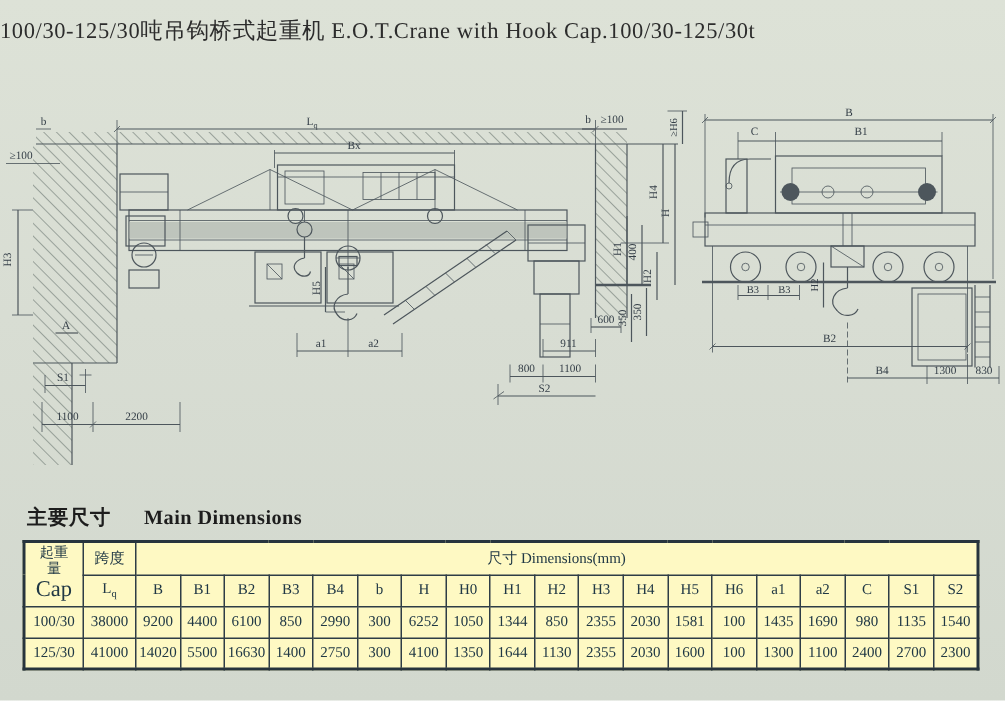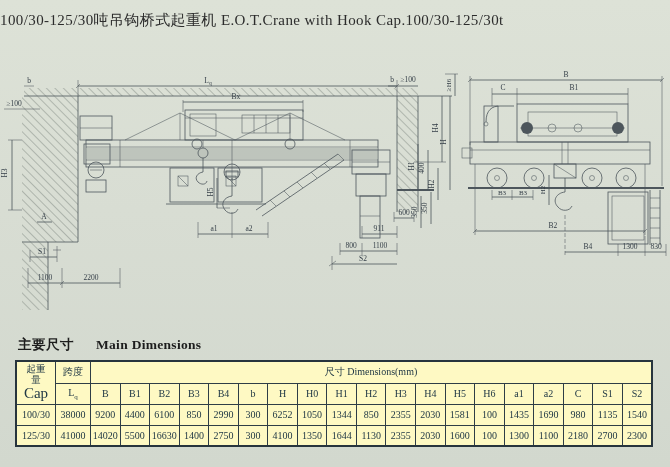--- a/index.html
+++ b/index.html
@@ -396,18 +396,18 @@
         <td>4100</td>
         <td>1350</td>
         <td>1644</td>
         <td>1130</td>
         <td>2355</td>
         <td>2030</td>
         <td>1600</td>
         <td>100</td>
         <td>1300</td>
         <td>1100</td>
-        <td>2180</td>
+        <td>2400</td>
         <td>2700</td>
         <td>2300</td>
       </tr>
     </tbody>
 </table>
 
 </body></html>

